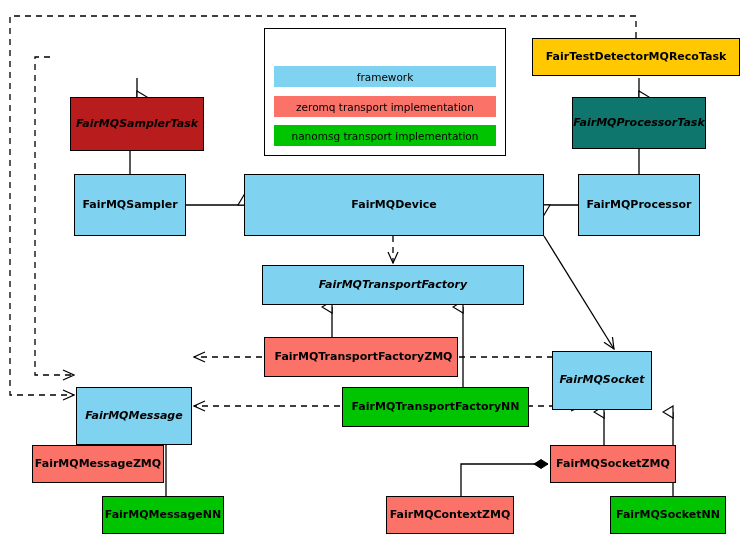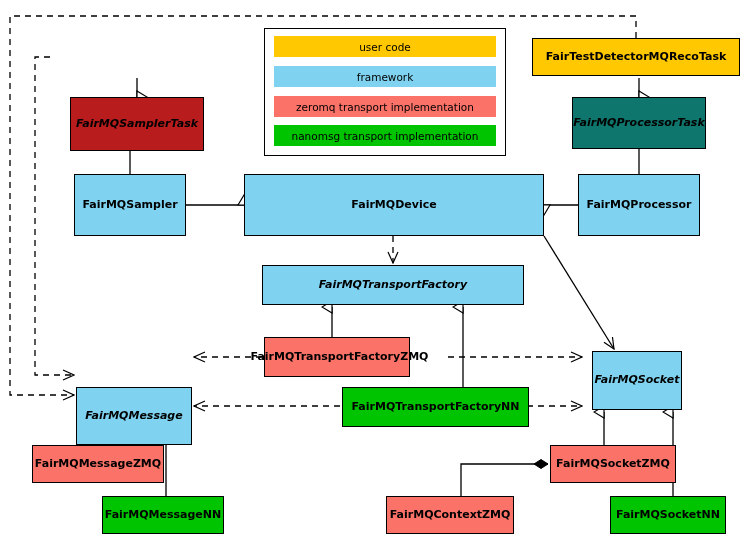--- a/index.html
+++ b/index.html
@@ -183,33 +183,33 @@
   </div>
 
   <div class="node" style="left:578px; top:174px; width:122px; height:62px; background:#7FD3F0;">
     <span>FairMQProcessor</span>
   </div>
 
   <div class="node abstract" style="left:262px; top:265px; width:262px; height:40px; background:#7FD3F0;">
     <span>FairMQTransportFactory</span>
   </div>
 
-  <div class="node" style="left:264px; top:337px; width:146px; height:40px; background:#FA7268;padding-left:9px;">
+  <div class="node" style="left:264px; top:337px; width:194px; height:40px; background:#FA7268;padding-left:9px;">
     <span>FairMQTransportFactoryZMQ</span>
   </div>
 
   <div class="node" style="left:342px; top:387px; width:187px; height:40px; background:#00C400;">
     <span>FairMQTransportFactoryNN</span>
   </div>
 
   <div class="node abstract" style="left:76px; top:351px; width:116px; height:58px; background:#7FD3F0;margin-top:36px;">
     <span>FairMQMessage</span>
   </div>
 
-  <div class="node abstract" style="left:592px; top:351px; width:90px; height:59px; background:#7FD3F0;">
+  <div class="node abstract" style="left:552px; top:351px; width:100px; height:59px; background:#7FD3F0;">
     <span>FairMQSocket</span>
   </div>
 
   <div class="node" style="left:32px; top:445px; width:132px; height:38px; background:#FA7268;">
     <span>FairMQMessageZMQ</span>
   </div>
 
   <div class="node" style="left:102px; top:496px; width:122px; height:38px; background:#00C400;">
     <span>FairMQMessageNN</span>
   </div>
@@ -221,23 +221,20 @@
   <div class="node" style="left:386px; top:496px; width:128px; height:38px; background:#FA7268;">
     <span>FairMQContextZMQ</span>
   </div>
 
   <div class="node" style="left:610px; top:496px; width:116px; height:38px; background:#00C400;">
     <span>FairMQSocketNN</span>
   </div>
 
   <div class="legend-box" style="left:264px; top:28px; width:242px; height:128px;">
   </div>
-  <div class="legend-row" style="left:274px; top:36px; width:222px; height:21px; background:#FFC800;">
-    <span>user code</span>
-  </div>
   <div class="legend-row" style="left:274px; top:66px; width:222px; height:21px; background:#7FD3F0;">
     <span>framework</span>
   </div>
   <div class="legend-row" style="left:274px; top:96px; width:222px; height:21px; background:#FA7268;">
     <span>zeromq transport implementation</span>
   </div>
   <div class="legend-row" style="left:274px; top:125px; width:222px; height:21px; background:#00C400;">
     <span>nanomsg transport implementation</span>
   </div>
 

